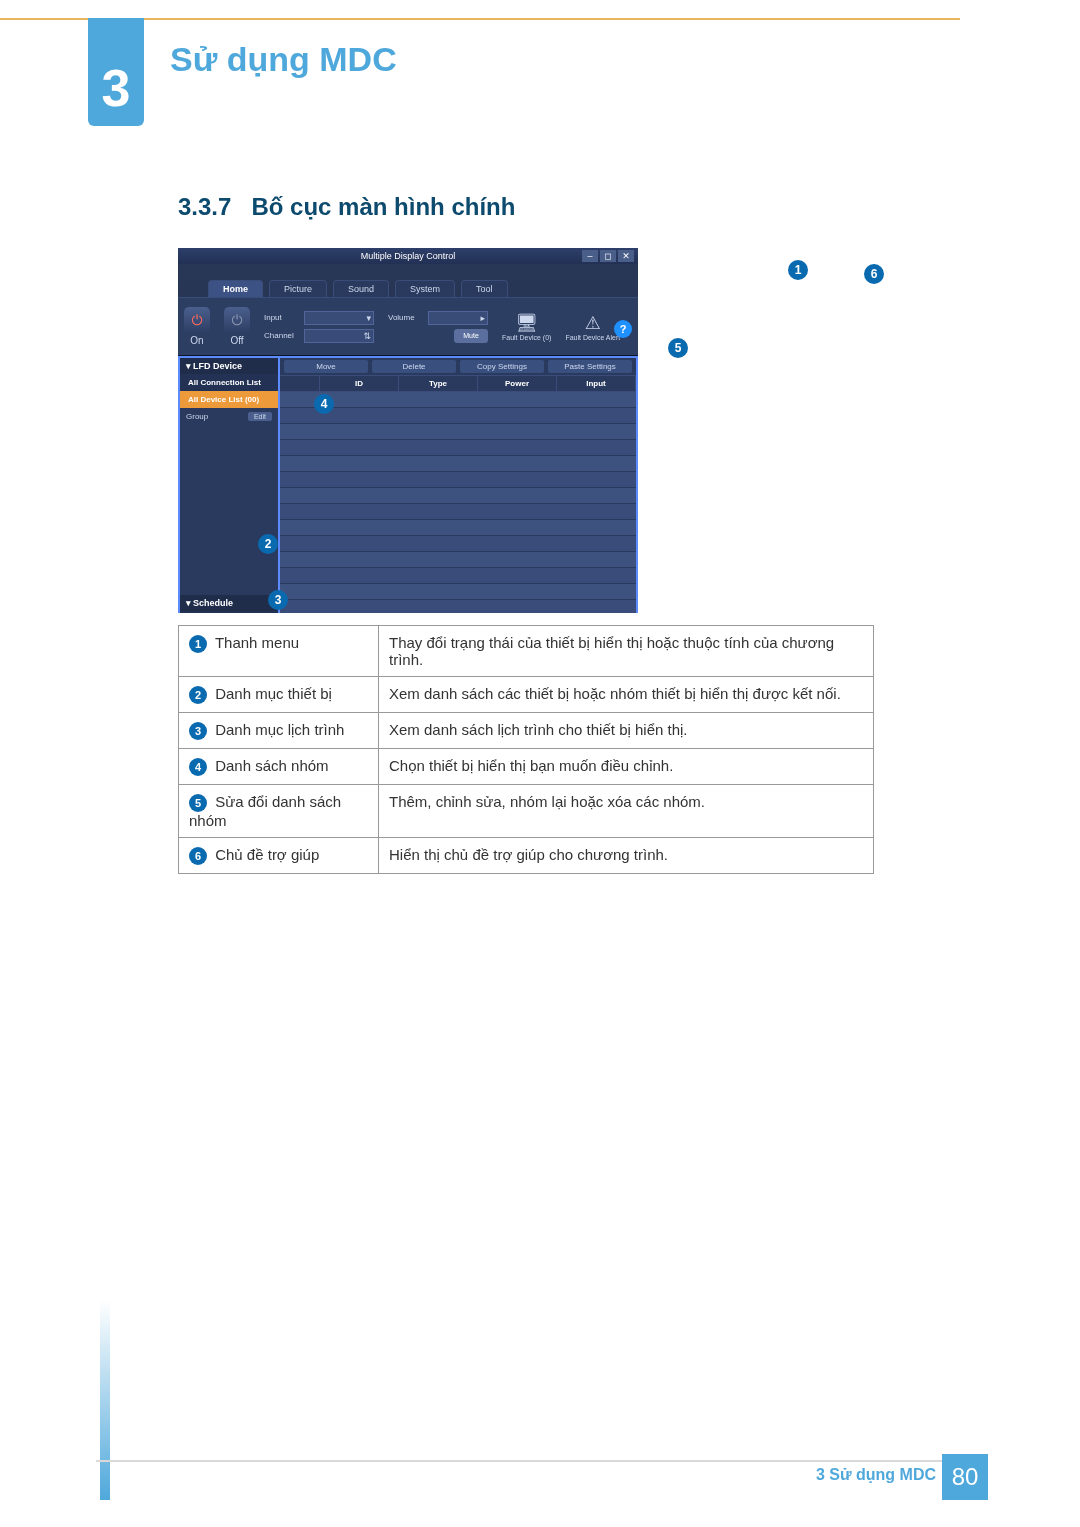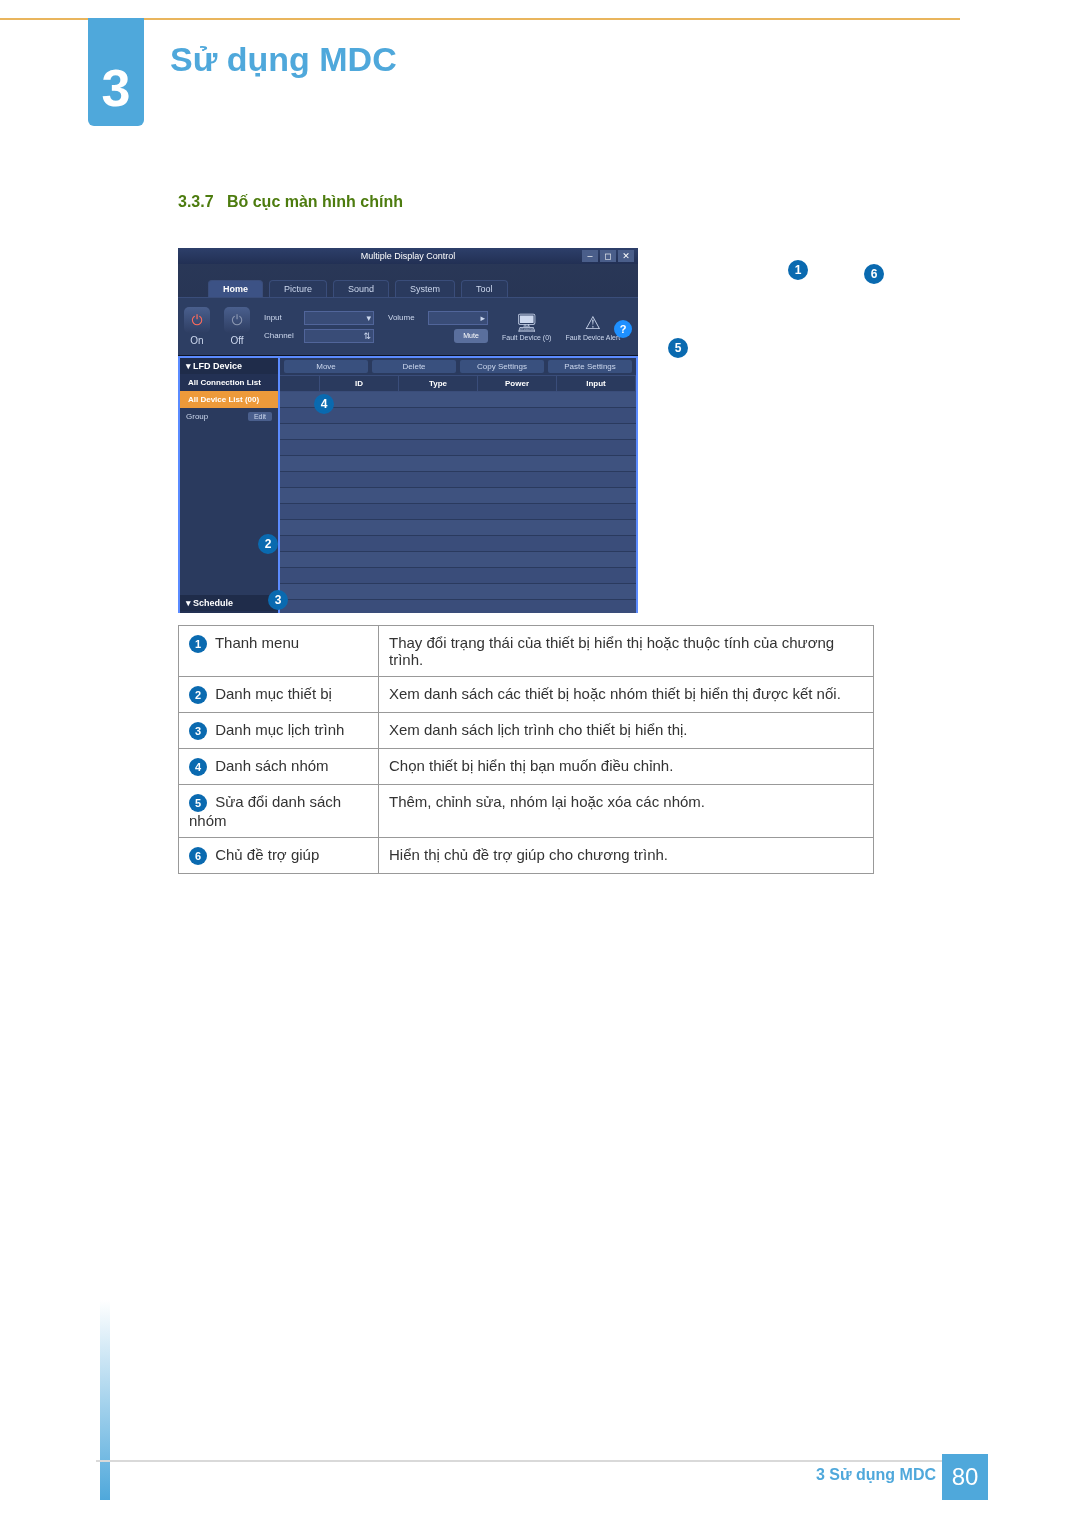--- a/index.html
+++ b/index.html
@@ -37,23 +37,23 @@
     position: absolute;
     left: 0; top: 18px;
     width: 960px; height: 2px;
     background: #e9b55d;
   }
 
   
   .section-heading {
     position: absolute;
     left: 178px; top: 193px;
-    font-size: 16px;
+    font-size: 24px;
     font-weight: bold;
-    color: #4d7c0f;
+    color: #0c4a6e;
   }
 
   
   .app {
     position: absolute;
     left: 178px; top: 248px;
     width: 460px; height: 365px;
     background: linear-gradient(#2a3858, #1a2440);
     font-size: 9px;
     color: #cdd8ee;

